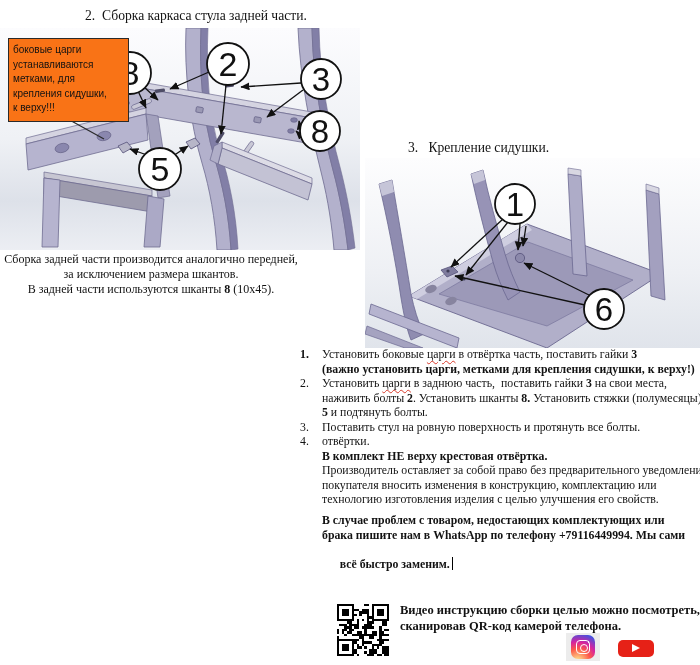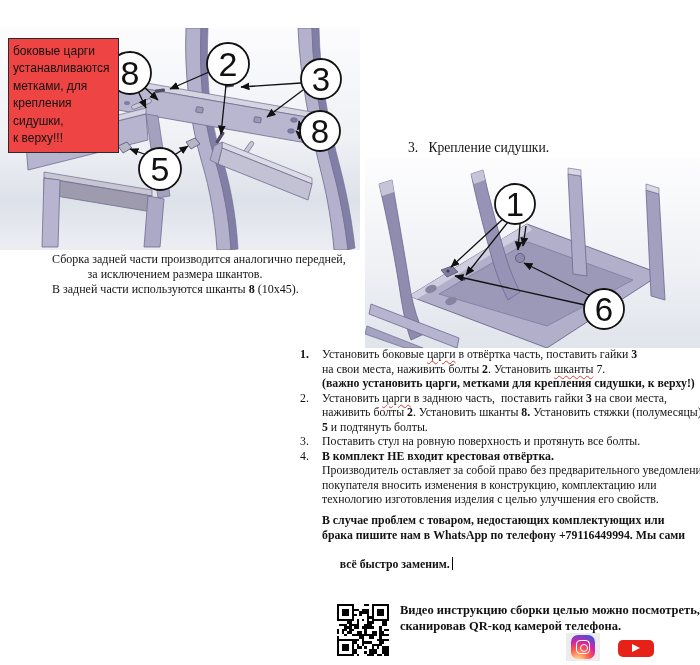--- a/index.html
+++ b/index.html
@@ -5,26 +5,26 @@
   html,body{margin:0;padding:0;}
   #page{position:relative;width:700px;height:665px;background:#ffffff;overflow:hidden;
         font-family:"Liberation Serif",serif;color:#121212;}
   .abs{position:absolute;}
   .nowrap{white-space:pre;}
   
   #title1{left:85px;top:8px;font-size:13.6px;}
   #title2{left:408px;top:140px;font-size:13.6px;text-align:right;}
   
   #fig1{left:0;top:28px;}
-  #notebox{left:8px;top:38px;width:98px;background:#ef4444;border:1.6px solid #2a2a2a;
-           padding:4px 7px 5px 4px;font-family:"Liberation Sans",sans-serif;
-           font-size:12px;line-height:1.45;z-index:3;}
+  #notebox{left:8px;top:38px;width:98px;background:#f97316;border:1.6px solid #2a2a2a;
+           padding:4px 17px 5px 4px;font-family:"Liberation Sans",sans-serif;
+           font-size:10px;line-height:1.45;z-index:3;}
   #notebox span{display:block;}
   #caption{left:4px;top:252px;width:294px;text-align:center;font-size:12px;line-height:15px;}
-  #caption .cl{white-space:pre;margin-left:48px;}
+  #caption .cl{white-space:pre;}
   
   #instr{left:296px;top:347px;width:404px;font-size:11.8px;line-height:14.55px;}
   .item{position:relative;padding-left:26px;}
   .mk{position:absolute;left:4px;top:0;}
   .ln{white-space:pre;}
   .b{font-weight:bold;}
   .bu{font-weight:bold;text-decoration-thickness:1px;}
   .wv{text-decoration:underline wavy #d93a2b;text-decoration-thickness:1px;text-underline-offset:2px;}
   #warn{margin-top:6px;padding-left:26px;}
   .endbar{display:inline-block;width:0;height:13px;border-right:1.4px solid #000;
@@ -42,20 +42,21 @@
   #yt{position:absolute;left:52px;top:7px;width:36px;height:17px;background:#e62117;border-radius:5px;}
   #yt-play{position:absolute;left:14px;top:4.2px;width:0;height:0;
            border-left:8px solid #fff;border-top:4.4px solid transparent;border-bottom:4.4px solid transparent;}
   svg text.co{font-family:"Liberation Sans",sans-serif;fill:#111;}
 </style>
 </head>
 <body>
 
 <div id="page">
 
+  <div class="abs nowrap" id="title1">2.  Сборка каркаса стула задней части.</div>
 
   <div class="abs" id="notebox">
     <span>боковые царги</span>
     <span>устанавливаются</span>
     <span>метками, для</span>
     <span>крепления сидушки,</span>
     <span>к верху!!!</span>
   </div>
 
   <svg class="abs" id="fig1" width="360" height="222" viewBox="0 0 360 222">
@@ -223,36 +224,36 @@
     <g>
       <circle cx="239" cy="151" r="20" fill="#fff" stroke="#111" stroke-width="1.8"></circle>
       <text class="co" x="239" y="163" font-size="33" text-anchor="middle">6</text>
     </g>
   </svg>
 
   <div class="abs" id="instr">
     <div class="item">
       <span class="mk b">1.</span>
       <div class="ln"><span>Установить боковые </span><span class="wv">царги</span><span> в отвёртка часть, поставить гайки </span><span class="b">3</span></div>
-      <div class="ln"><span>на свои места, наживить болты </span><span class="b">2</span><span>. Установить </span><span class="wv">шканты</span><span> 7.</span></div>
       <div class="ln"><span class="bu">(важно установить царги, метками для крепления сидушки, к верху!)</span></div>
     </div>
     <div class="item">
       <span class="mk">2.</span>
       <div class="ln"><span>Установить </span><span class="wv">царги</span><span> в заднюю часть,  поставить гайки </span><span class="b">3</span><span> на свои места,</span></div>
       <div class="ln"><span>наживить болты </span><span class="b">2</span><span>. Установить шканты </span><span class="bu">8.</span><span> Установить стяжки (полумесяцы)</span></div>
       <div class="ln"><span class="b">5</span><span> и подтянуть болты.</span></div>
     </div>
     <div class="item">
       <span class="mk">3.</span>
       <div class="ln"><span>Поставить стул на ровную поверхность и протянуть все болты.</span></div>
     </div>
     <div class="item">
       <span class="mk">4.</span>
-      <div class="ln"><span class="bu">В комплект НЕ входит крестовая отвёртка.</span></div>
+      <div class="ln"><span>отвёртки.</span></div>
+      <div class="ln"><span class="bu">В комплект НЕ верху крестовая отвёртка.</span></div>
       <div class="ln"><span>Производитель оставляет за собой право без предварительного уведомления</span></div>
       <div class="ln"><span>покупателя вносить изменения в конструкцию, комплектацию или</span></div>
       <div class="ln"><span>технологию изготовления изделия с целью улучшения его свойств.</span></div>
     </div>
     <div id="warn">
       <div class="ln"><span class="bu">В случае проблем с товаром, недостающих комплектующих или</span></div>
       <div class="ln"><span class="bu">брака пишите нам в WhatsApp по телефону +79116449994. Мы сами</span></div>
       <div class="ln">
       <span class="bu">всё быстро заменим.</span><span class="endbar"></span></div>
     </div>

